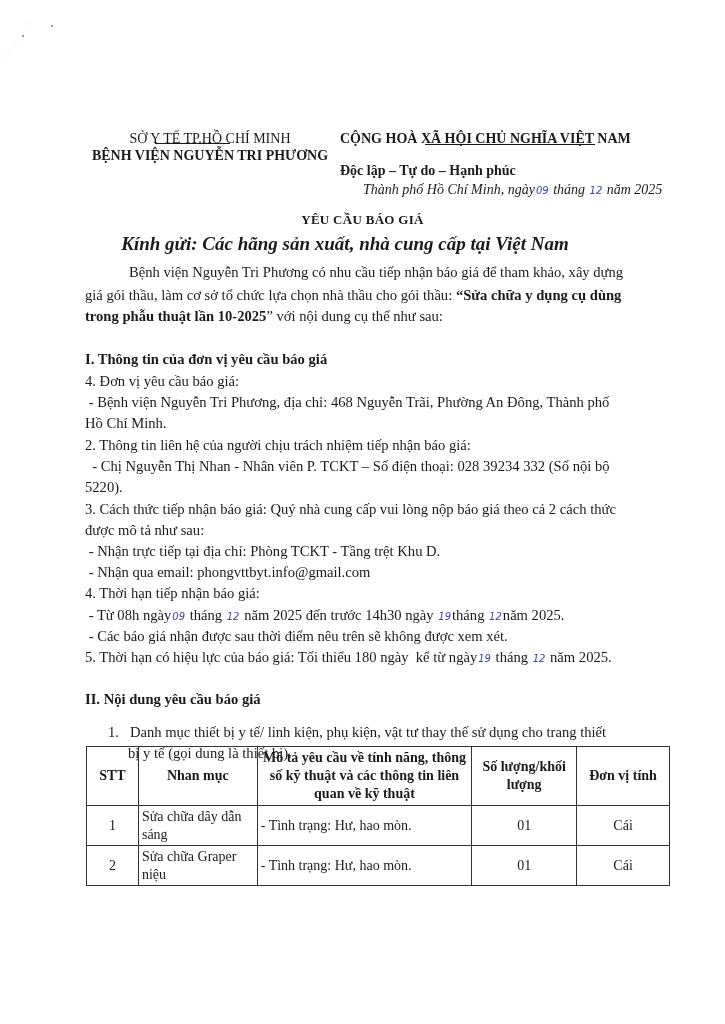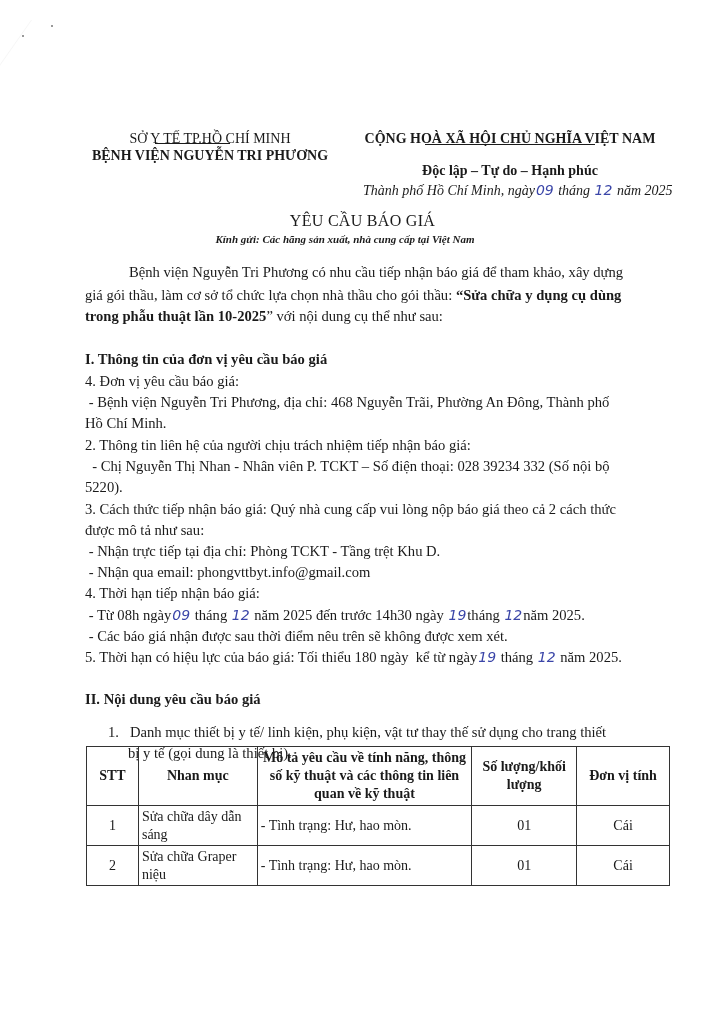--- a/index.html
+++ b/index.html
@@ -8,32 +8,32 @@
     font-family: "Liberation Serif", "DejaVu Serif", serif;
     color: #1a1a1a;
   }
   .abs { position: absolute; white-space: nowrap; margin-top: 24px; }
   .scan-mark {
     position: absolute; left: 10px; top: 20px; width: 45px; height: 60px;
     border-left: 1px solid #eeeeee; transform: skewX(-35deg); opacity: .5;
   }
   .scan-dot { position: absolute; width: 2px; height: 2px; background: #999; }
   .hdr-left { left: 60px; width: 300px; text-align: center; }
-  .hdr-right { left: 340px; width: 340px; text-align: center; }
+  .hdr-right { left: 340px; width: 340px; }
   .f14 { font-size: 14px; }
   .bold { font-weight: bold; }
   .ital { font-style: italic; }
   .ul-line { position: absolute; height: 1px; background: #1a1a1a; }
   .hand {
     font-family: "DejaVu Sans", sans-serif; font-style: italic;
-    color: #3a45a8; font-size: 14px; display: inline-block; padding: 0 1px;
+    color: #3a45a8; font-size: 10px; display: inline-block; padding: 0 1px;
   }
   .line { font-size: 14.6px; left: 85px; text-align: center; }
-  .title { left: 0; width: 725px; text-align: center; font-size: 16px; font-weight: normal; letter-spacing: .3px; }
-  .subtitle { left: 0; width: 690px; text-align: center; font-size: 11px; font-weight: bold; font-style: italic; }
+  .title { left: 0; width: 725px; text-align: center; font-size: 13px; font-weight: bold; letter-spacing: .3px; }
+  .subtitle { left: 0; width: 690px; text-align: center; font-size: 19px; font-weight: bold; font-style: italic; }
   table.items {
     position: absolute; left: 86px; top: 746px; width: 584px;
     border-collapse: collapse; font-size: 14px;
   }
   table.items td, table.items th {
     border: 1px solid #333; padding: 0 3px; vertical-align: middle;
   }
   table.items th { font-weight: bold; text-align: center; line-height: 18px; height: 58px; }
   table.items td { line-height: 18px; height: 39px; }
   .c { text-align: center; }

